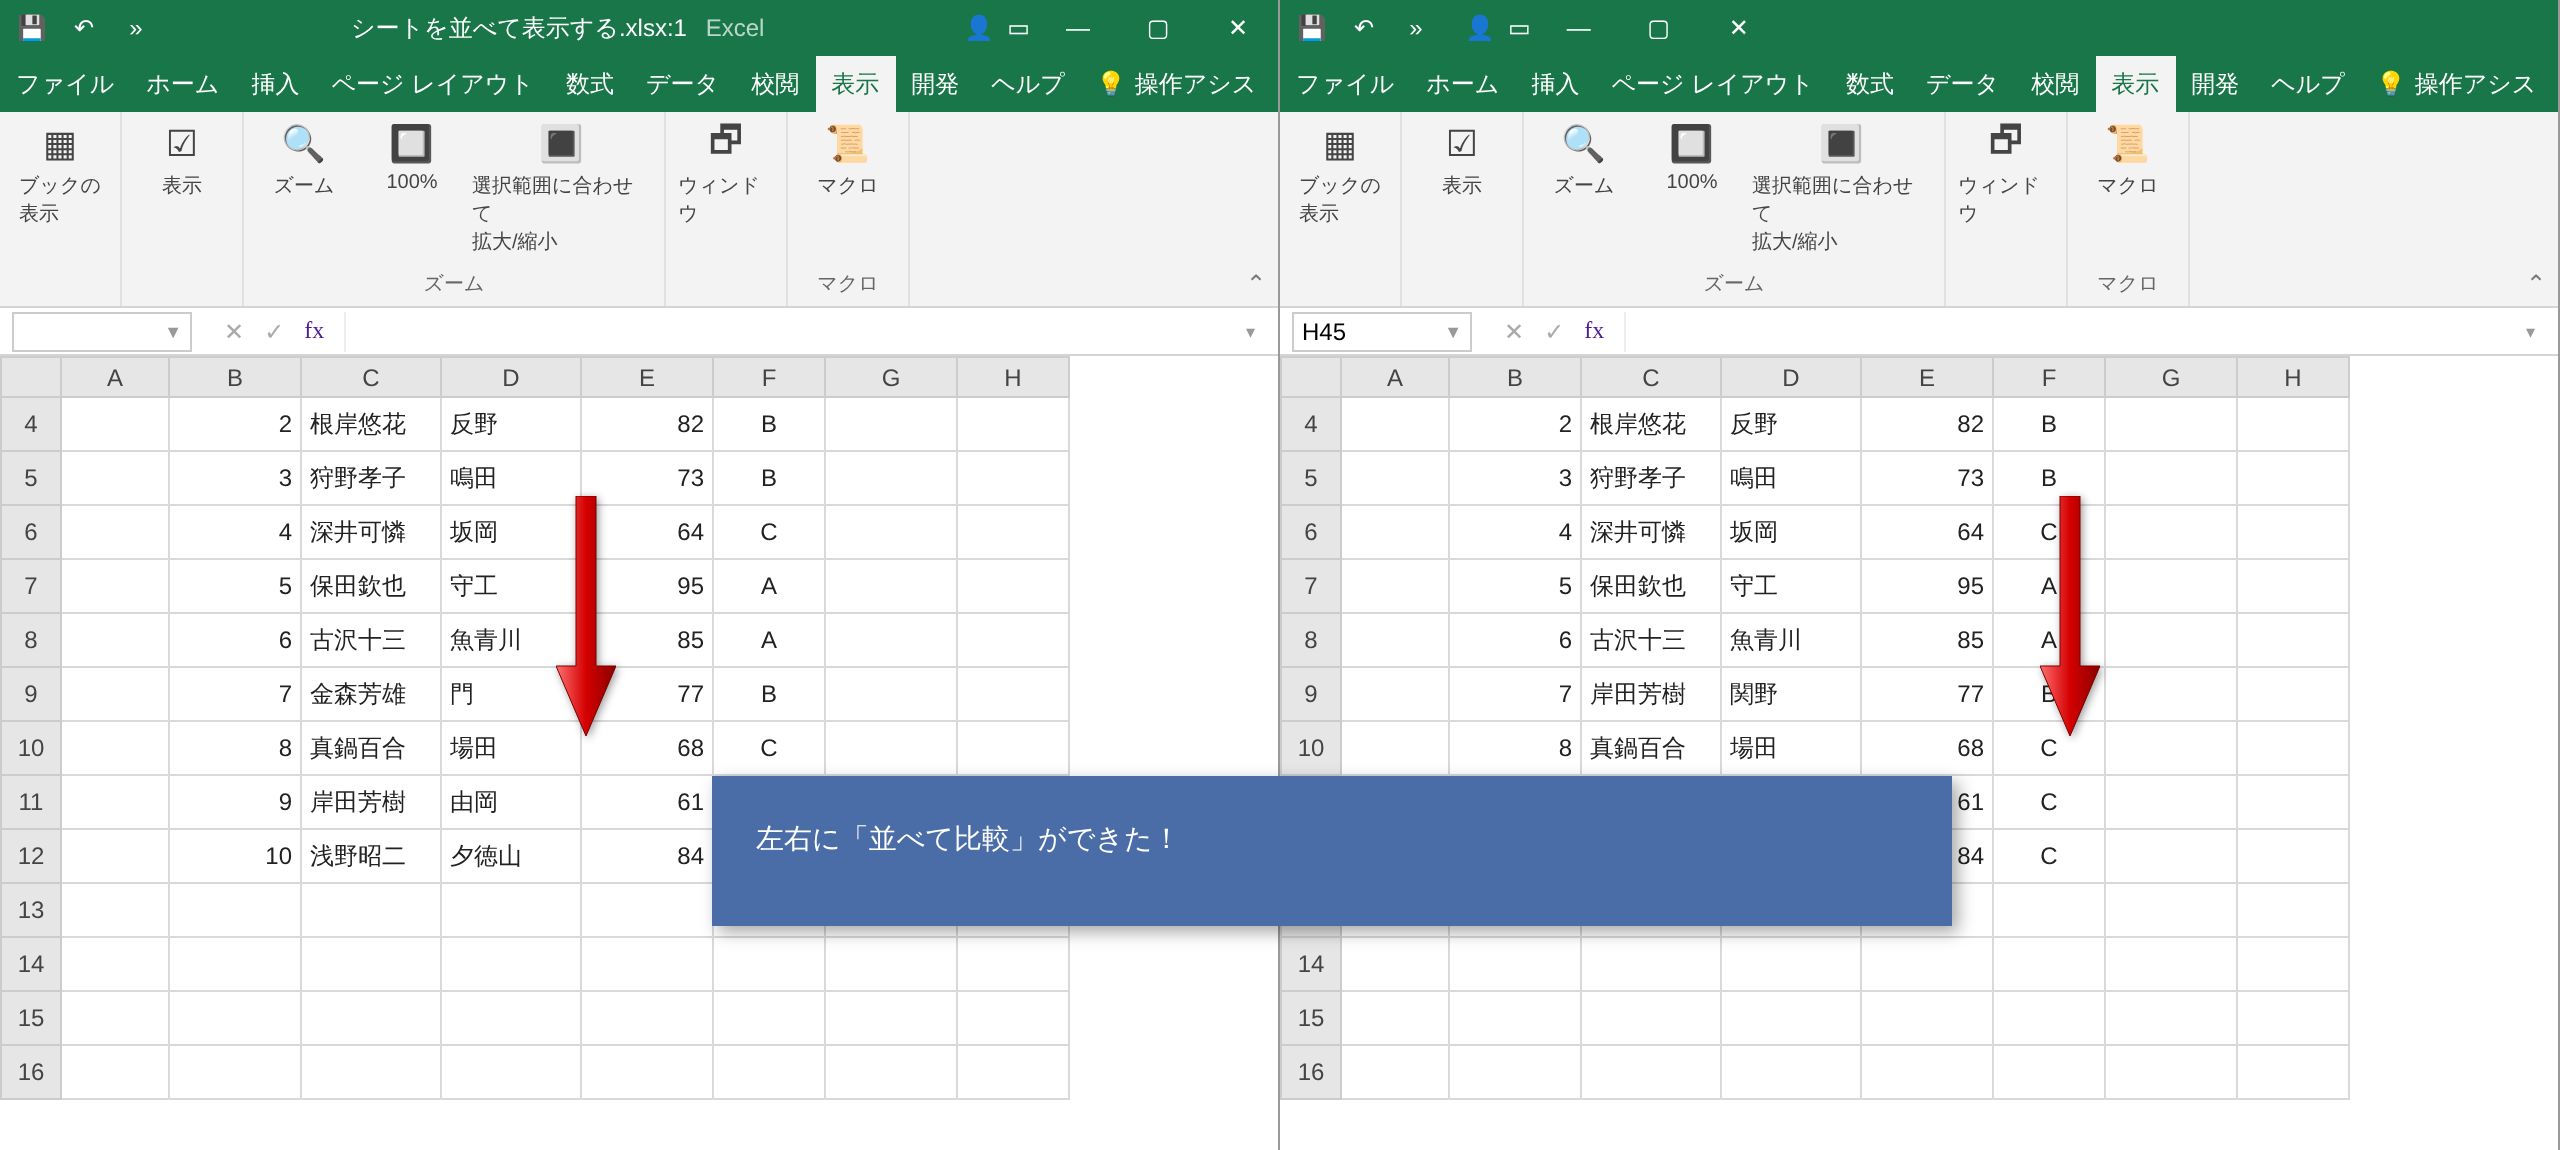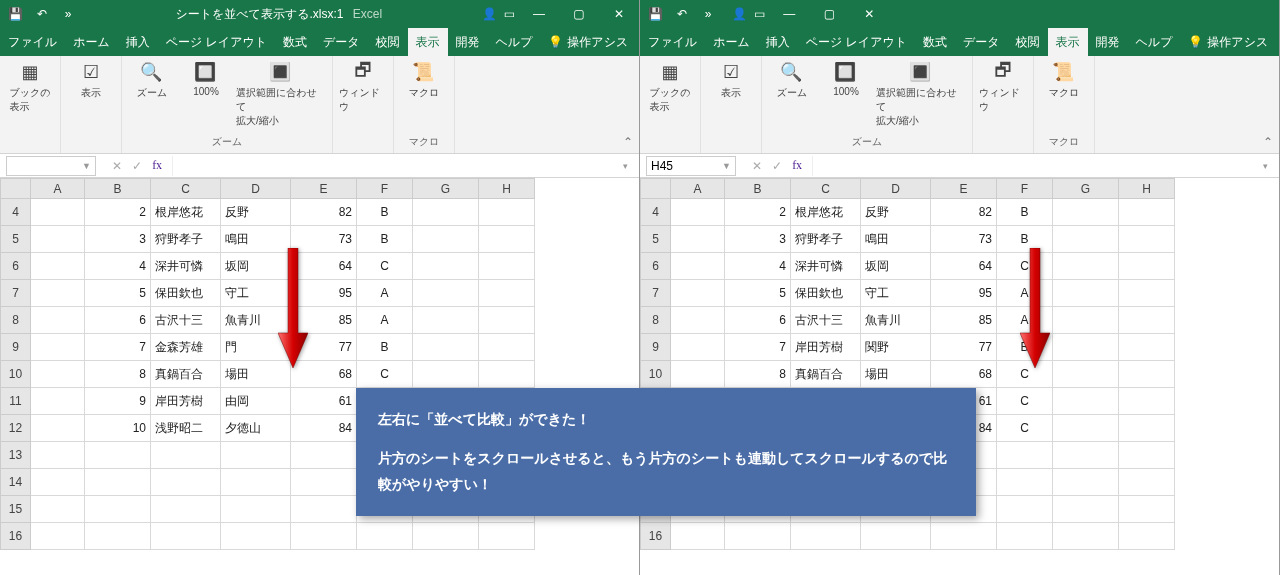--- a/index.html
+++ b/index.html
@@ -623,17 +623,16 @@
             <stop offset="0" stop-color="#ff7070"></stop>
             <stop offset="50%" stop-color="#d40000"></stop>
             <stop offset="100%" stop-color="#8b0000"></stop>
           </linearGradient>
         </defs>
       <path d="M10 0 L20 0 L20 85 L30 85 L15 120 L0 85 L10 85 Z" fill="url(#gR)" stroke="#700" stroke-width="0.5"></path>
     </svg>
   </div>
 </div>
 
-<div class="callout" style="left:356px; top:388px; width:620px;font-weight:bold;">
+<div class="callout" style="left:356px; top:388px; width:620px;">
   <div>左右に「並べて比較」ができた！</div>
   <div style="height:12px"></div>
-  <div>片方のシートをスクロールさせると、もう片方のシートも連動してスクロールするので比較がやりやすい！</div>
 </div>
 
 </body></html>

